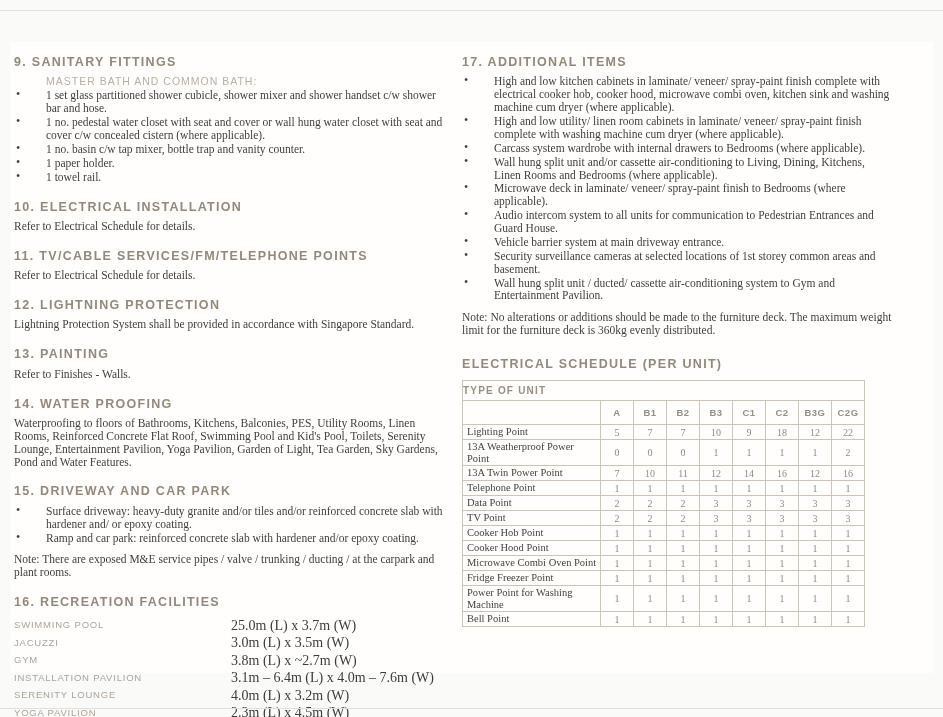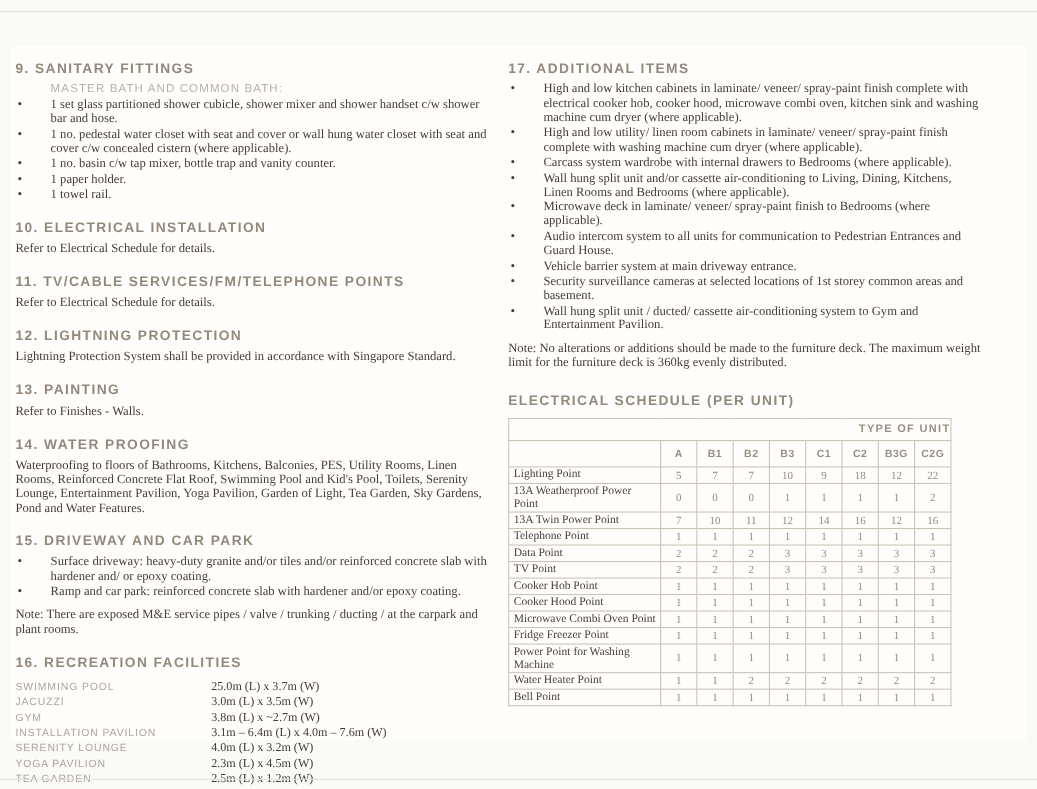--- a/index.html
+++ b/index.html
@@ -44,37 +44,37 @@
     font-size:12px; color:#413f3c;
   }
   p.note-text { font-size:11.5px; line-height:1.12; margin-top:9px; }
 
   .facilities { margin-top:8px; }
   .facility-row { display:grid; grid-template-columns:178px 1fr; margin-bottom:1.5px; }
   .facility-name {
     font-family:"Liberation Sans","DejaVu Sans",sans-serif;
     font-size:9.5px; letter-spacing:0.8px; color:#ada49a; padding-top:1.5px;
   }
-  .facility-dim { font-size:11px; color:#3e3c39; }
+  .facility-dim { font-size:14px; color:#3e3c39;margin-left:39px; }
 
   .schedule-title {
     font-family:"Liberation Sans","DejaVu Sans",sans-serif;
     font-size:12.5px; font-weight:bold; letter-spacing:1.3px;
     color:#94887b; margin:20px 0 9px 0;
   }
   table.schedule {
     border-collapse:collapse; width:402px; table-layout:fixed;
   }
   table.schedule th, table.schedule td {
     border:1px solid #cdc4b8; 
   }
   th.group-head {
     font-family:"Liberation Sans","DejaVu Sans",sans-serif;
     font-size:10px; font-weight:bold; letter-spacing:1.2px;
-    color:#9a8e82; height:20px; text-align:right;
+    color:#9a8e82; height:20px; text-align:left;
   }
   th.unit-head {
     font-family:"Liberation Sans","DejaVu Sans",sans-serif;
     font-size:9.5px; font-weight:bold; letter-spacing:0.5px;
     color:#9a8e82; height:24px; text-align:center;
   }
   td.row-label {
     font-size:10.5px; color:#45433f; padding:1px 3px 1px 4px; line-height:1.1;
     height:15px;
   }
@@ -340,31 +340,20 @@
           <td class="val">1</td>
           <td class="val">1</td>
           <td class="val">1</td>
           <td class="val">1</td>
           <td class="val">1</td>
           <td class="val">1</td>
           <td class="val">1</td>
           <td class="val">1</td>
         </tr>
         <tr>
-          <td class="row-label">Water Heater Point</td>
-          <td class="val">1</td>
-          <td class="val">1</td>
-          <td class="val">2</td>
-          <td class="val">2</td>
-          <td class="val">2</td>
-          <td class="val">2</td>
-          <td class="val">2</td>
-          <td class="val">2</td>
-        </tr>
-        <tr>
           <td class="row-label">Bell Point</td>
           <td class="val">1</td>
           <td class="val">1</td>
           <td class="val">1</td>
           <td class="val">1</td>
           <td class="val">1</td>
           <td class="val">1</td>
           <td class="val">1</td>
           <td class="val">1</td>
         </tr>

